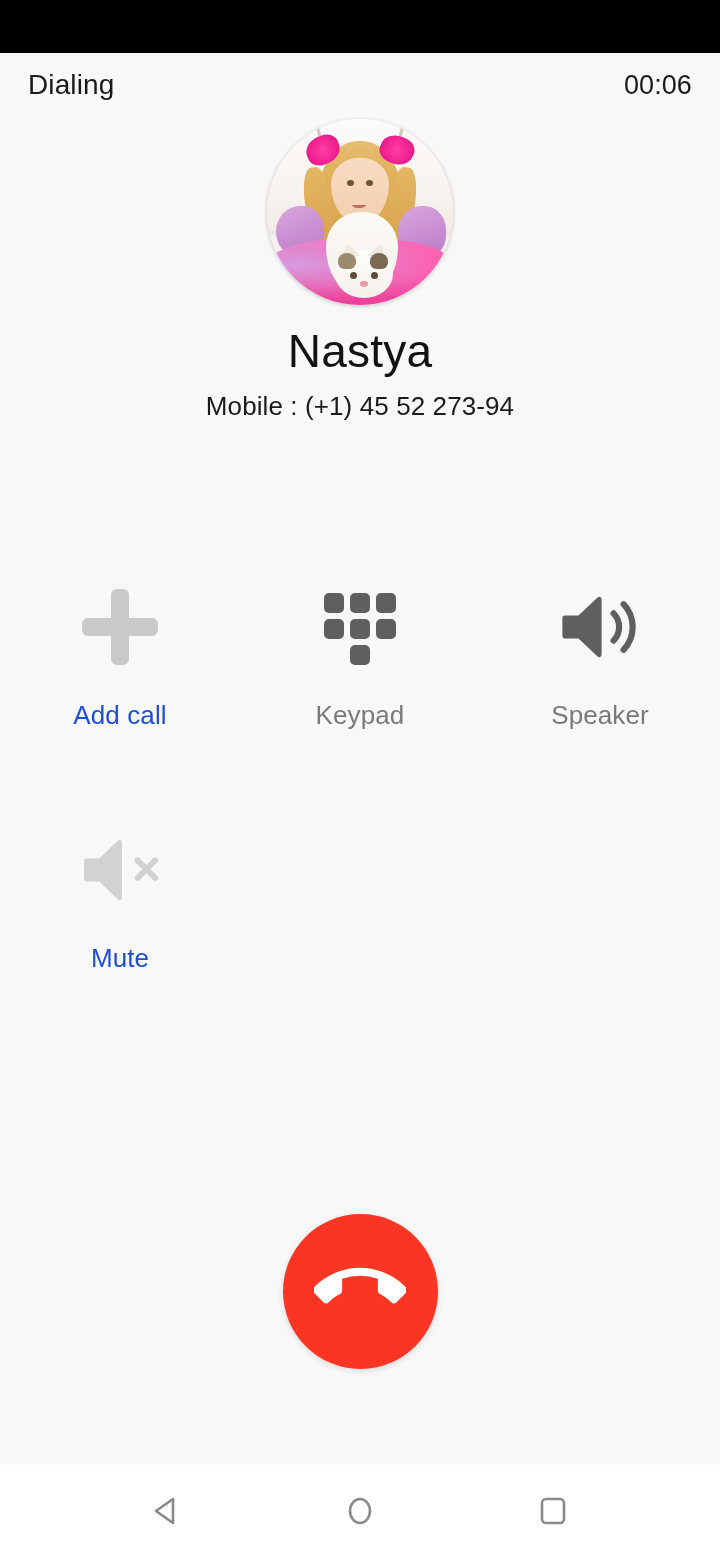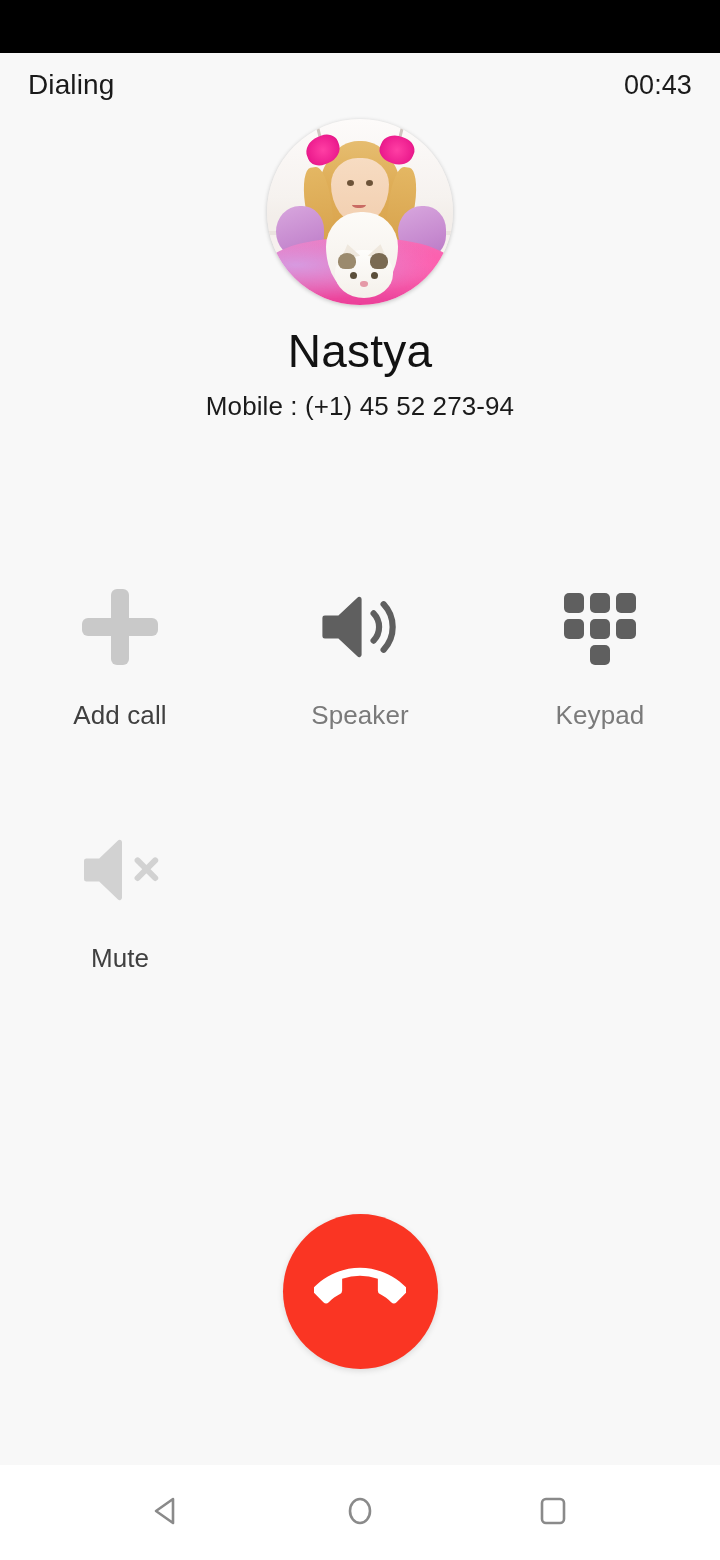--- a/index.html
+++ b/index.html
@@ -205,21 +205,21 @@
     background:none; border:none; cursor:pointer;
   }
   .control-icon {
     width:110px; height:110px;
     display:flex; align-items:center; justify-content:center;
   }
   .control-label {
     margin-top:18px;
     font-size:26px; color:#7a7a7a; letter-spacing:0.1px;
   }
-  .control.is-disabled .control-label { color:#404040; }
+  .control.is-disabled .control-label { color:#1d4ed8; }
 
   
   .endcall-area {
     flex:1 1 auto;
     display:flex; align-items:flex-end; justify-content:center;
     padding-bottom:96px;
   }
   .endcall-button {
     width:155px; height:155px;
     border-radius:50%;
@@ -244,21 +244,21 @@
 </style>
 </head>
 <body>
 
 <div id="screen">
 
   <div class="status-bar"></div>
 
   <div class="call-header">
     <div class="call-state">Dialing</div>
-    <div class="call-timer">00:43</div>
+    <div class="call-timer">00:06</div>
   </div>
 
   <div class="contact-block">
     <div class="avatar-wrap">
       <div class="avatar-photo">
         <div class="av-floorline"></div>
         <div class="av-ear l"></div>
         <div class="av-ear r"></div>
         <div class="av-hair"></div>
         <div class="av-hair-l"></div>
@@ -300,46 +300,46 @@
           <rect x="8" y="37" width="76" height="18" rx="6" fill="#c9c9c9"></rect>
         </svg>
       </span>
       <span class="control-label">Add call</span>
     </div>
 
 
 
     <div class="control">
       <span class="control-icon">
-        <svg width="96" height="96" viewBox="0 0 24 24">
-          <path fill="#5f5f5f" d="M3.2 9.1h3.4L11.4 4.6a.6.6 0 0 1 1 .44v13.9a.6.6 0 0 1-1 .44L6.6 14.9H3.2a.6.6 0 0 1-.6-.6V9.7a.6.6 0 0 1 .6-.6z"></path>
-          <path fill="none" stroke="#5f5f5f" stroke-width="1.55" stroke-linecap="round" d="M15.4 8.6a4.9 4.9 0 0 1 0 6.8"></path>
-          <path fill="none" stroke="#5f5f5f" stroke-width="1.55" stroke-linecap="round" d="M17.9 6.3a8.3 8.3 0 0 1 0 11.4"></path>
-        </svg>
-      </span>
-      <span class="control-label">Speaker</span>
-    </div>
-
-    <div class="control">
-      <span class="control-icon">
         <svg width="92" height="92" viewBox="0 0 92 92">
           <g fill="#5f5f5f">
             <rect x="10" y="12" width="20" height="20" rx="5"></rect>
             <rect x="36" y="12" width="20" height="20" rx="5"></rect>
             <rect x="62" y="12" width="20" height="20" rx="5"></rect>
             <rect x="10" y="38" width="20" height="20" rx="5"></rect>
             <rect x="36" y="38" width="20" height="20" rx="5"></rect>
             <rect x="62" y="38" width="20" height="20" rx="5"></rect>
             <rect x="36" y="64" width="20" height="20" rx="5"></rect>
           </g>
         </svg>
       </span>
       <span class="control-label">Keypad</span>
     </div>
 
+    <div class="control">
+      <span class="control-icon">
+        <svg width="96" height="96" viewBox="0 0 24 24">
+          <path fill="#5f5f5f" d="M3.2 9.1h3.4L11.4 4.6a.6.6 0 0 1 1 .44v13.9a.6.6 0 0 1-1 .44L6.6 14.9H3.2a.6.6 0 0 1-.6-.6V9.7a.6.6 0 0 1 .6-.6z"></path>
+          <path fill="none" stroke="#5f5f5f" stroke-width="1.55" stroke-linecap="round" d="M15.4 8.6a4.9 4.9 0 0 1 0 6.8"></path>
+          <path fill="none" stroke="#5f5f5f" stroke-width="1.55" stroke-linecap="round" d="M17.9 6.3a8.3 8.3 0 0 1 0 11.4"></path>
+        </svg>
+      </span>
+      <span class="control-label">Speaker</span>
+    </div>
+
     <div class="control is-disabled">
       <span class="control-icon">
         <svg width="96" height="96" viewBox="0 0 24 24">
           <path fill="#d2d2d2" d="M3.6 9.1h3.2l4.7-4.5a.6.6 0 0 1 1 .44v13.9a.6.6 0 0 1-1 .44L6.8 14.9H3.6a.6.6 0 0 1-.6-.6V9.7a.6.6 0 0 1 .6-.6z"></path>
           <path fill="none" stroke="#d2d2d2" stroke-width="1.5" stroke-linecap="round" d="M16.4 9.6l4.4 4.4 M20.8 9.6l-4.4 4.4"></path>
         </svg>
       </span>
       <span class="control-label">Mute</span>
     </div>
 

